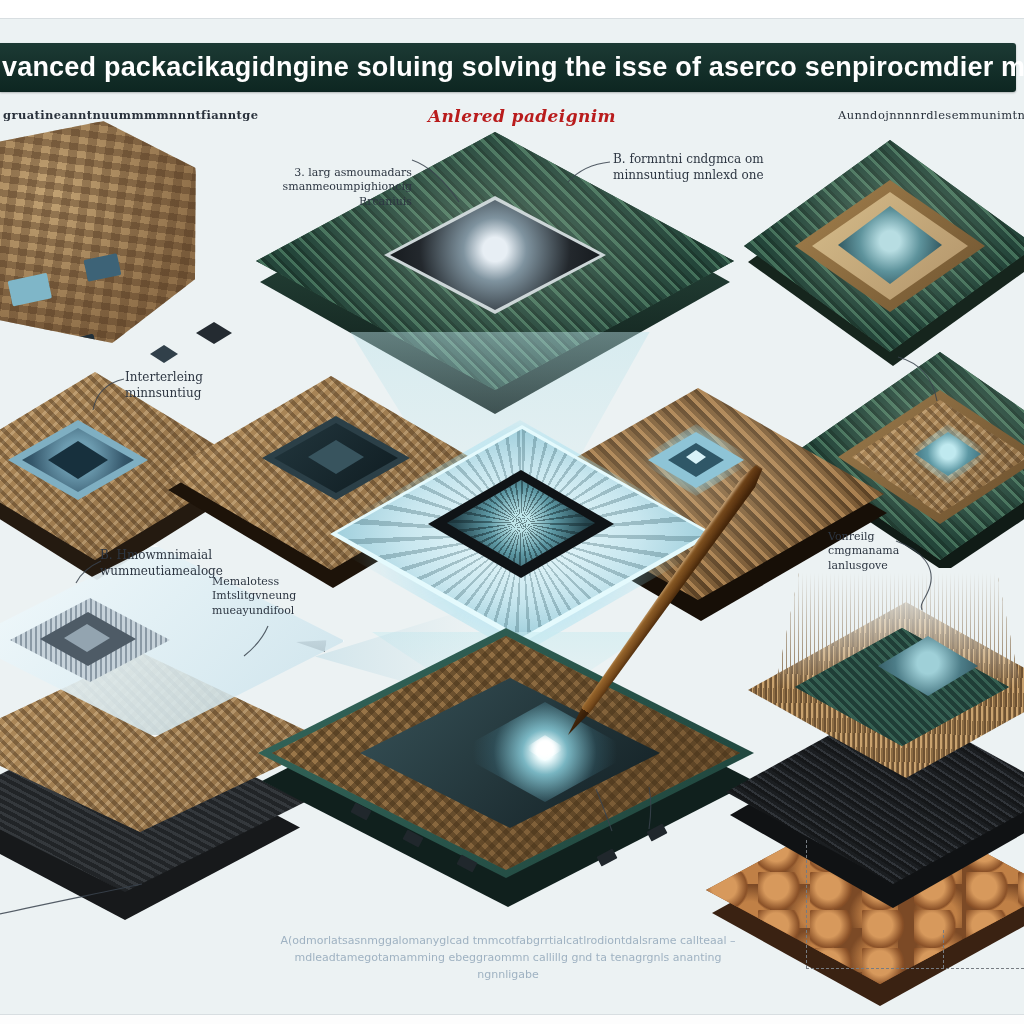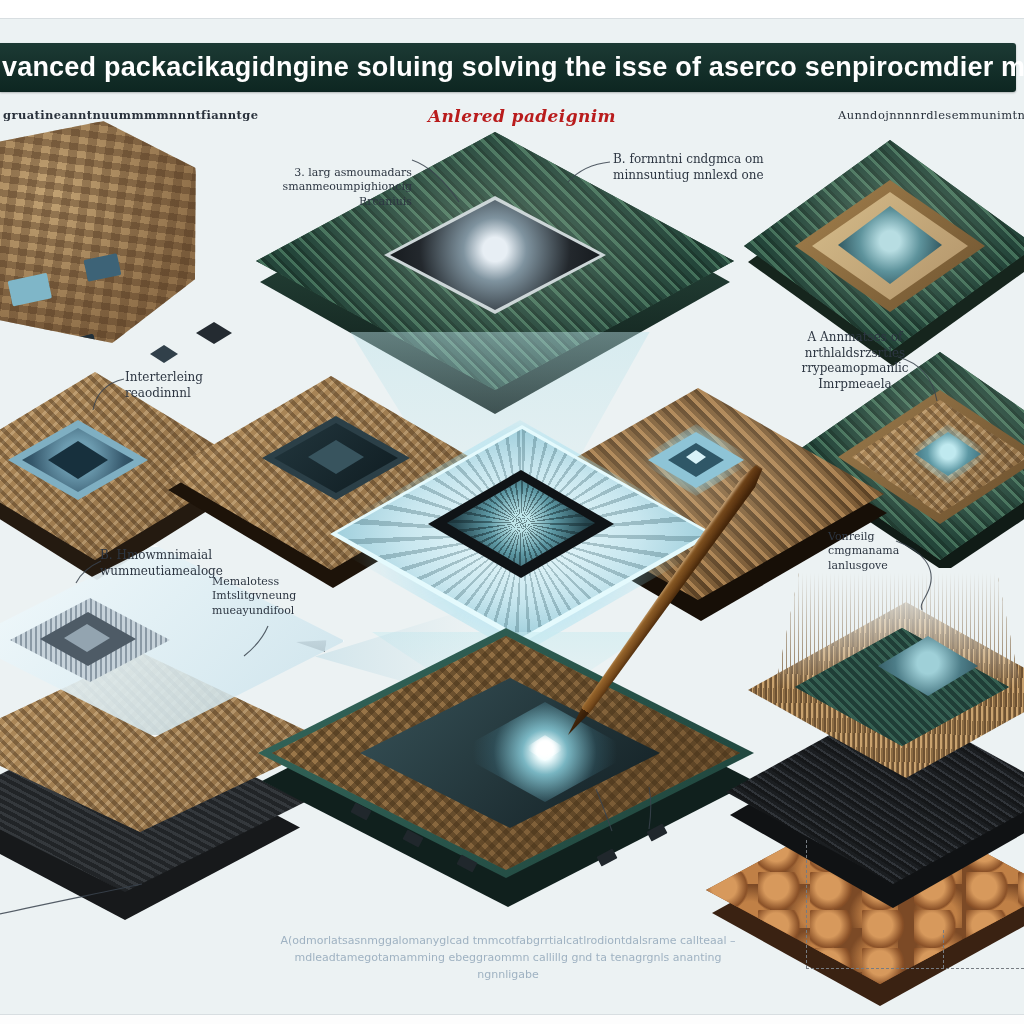--- a/index.html
+++ b/index.html
@@ -244,25 +244,21 @@
     <path d="M649,829 C651,815 652,801 649,787"></path>
     <path d="M-5,915 C40,905 100,893 142,884"></path>
   </svg>
 
   <div class="callout c0">3. larg asmoumadars
 smanmeoumpighioncig
 Rrcaniuis</div>
   <div class="callout c1">B. formntni cndgmca om
 minnsuntiug mnlexd one</div>
   <div class="callout c2">Interterleing
-reaodinnnl</div>
-  <div class="callout c3">A Annmatses of
-nrthlaldsrzsrtles
-rrypeamopmanlic
-Imrpmeaela</div>
+minnsuntiug</div>
   <div class="callout c4">B. Hmowmnimaial
 wummeutiamealoge</div>
   <div class="callout c5">Memalotess
 Imtslitgvneung
 mueayundifool</div>
   <div class="callout c6">Vonreilg
 cmgmanama
 lanlusgove</div>
 
   <div class="abs f-para">A(odmorlatsasnmggalomanyglcad tmmcotfabgrrtialcatlrodiontdalsrame callteaal –

